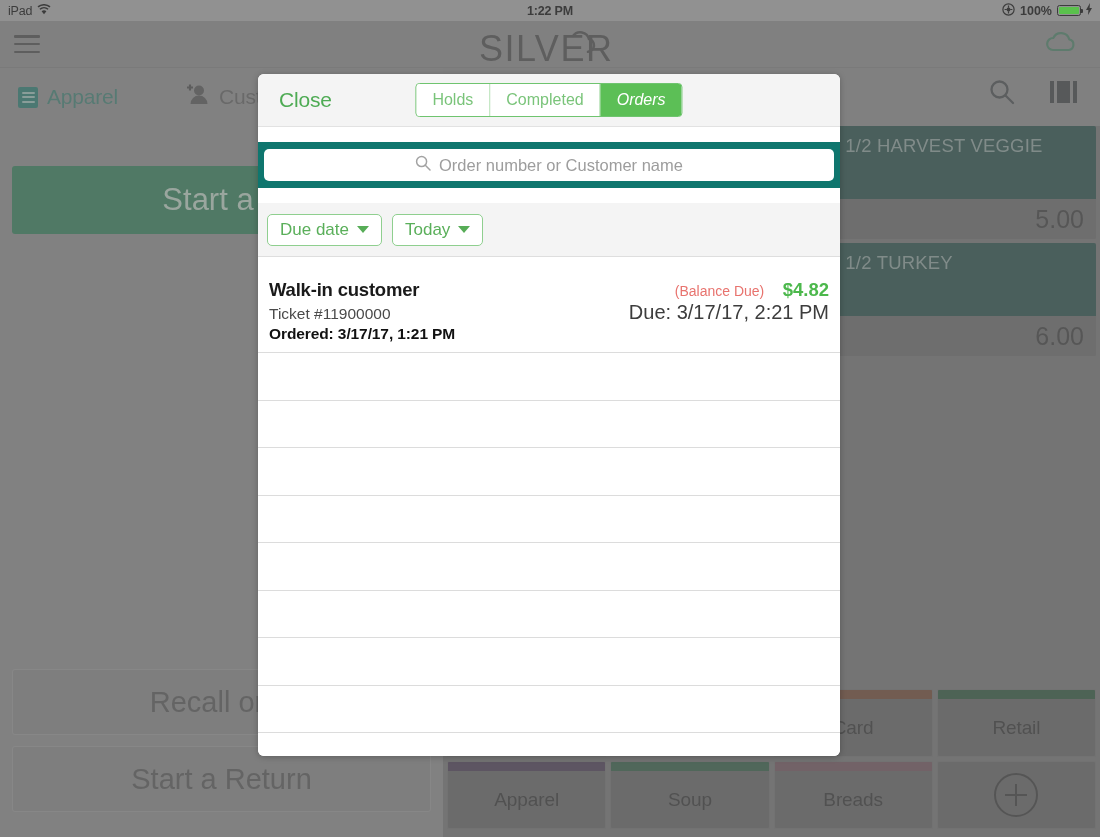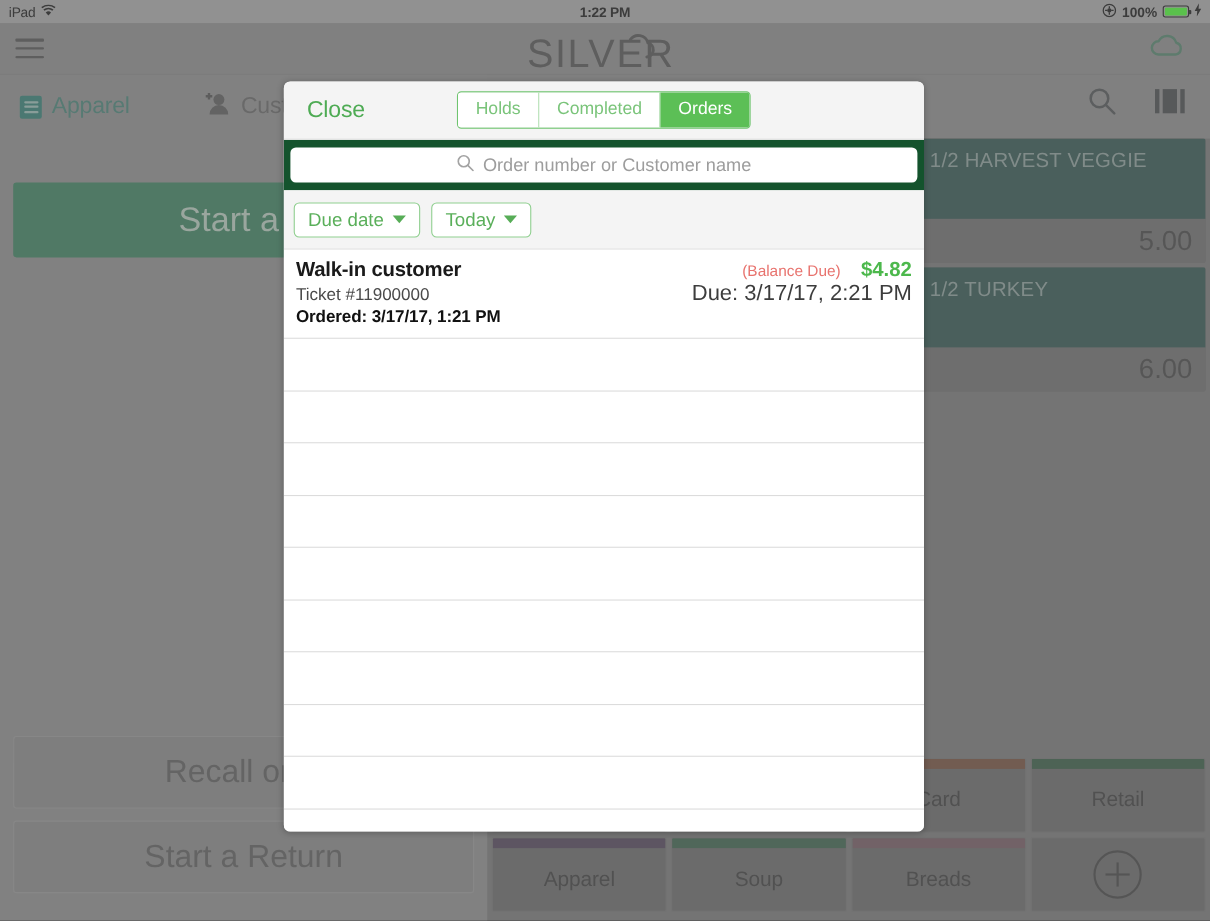--- a/index.html
+++ b/index.html
@@ -164,44 +164,44 @@
     position:absolute; top:21px; left:0; width:1100px; height:816px;
     background:rgba(120,120,120,0.55);
     pointer-events:none;
   }
 
   
   .modal {
     position:absolute; left:258px; top:74px; width:582px; height:682px;
     background:#ffffff; border-radius:6px;
     box-shadow:0 1px 6px rgba(0,0,0,0.25);
-    overflow:hidden; display:flex; flex-direction:column;
+    overflow:hidden; display:flex; flex-direction:column;gap:15px;
   }
   .modal-header {
     height:53px; background:#f4f4f4; flex:none;
     display:flex; align-items:center; position:relative;
     border-bottom:1px solid #e2e2e2;
   }
   .modal-close {
     position:absolute; left:21px; color:#4eab54; font-size:21px; letter-spacing:-0.2px;
   }
   .segmented {
     position:absolute; left:50%; transform:translateX(-50%);
     display:flex; height:34px; border:1px solid #6fc46f; border-radius:4px; overflow:hidden;
   }
   .seg {
     display:flex; align-items:center; justify-content:center;
     padding:0 16px; font-size:16px; color:#7ac47a; background:#fff;
     border-right:1px solid #9fd89f;
   }
-  .seg:last-child { border-right:none; }
+  .seg:last-child { border-right:none;font-style:italic; }
   .seg.active { background:#5cbf56; color:#fff; }
 
   .modal-searchbar {
-    height:46px; flex:none; background:#14532d;
+    height:46px; flex:none; background:#0f766e;
     display:flex; align-items:center; padding:0 6px;
   }
   .search-field {
     flex:1; height:32px; background:#fff; border-radius:5px;
     display:flex; align-items:center; justify-content:center; gap:8px;
     color:#9d9d9d; font-size:16.5px;
   }
 
   .filter-row {
     height:54px; flex:none; background:#f4f4f4;

